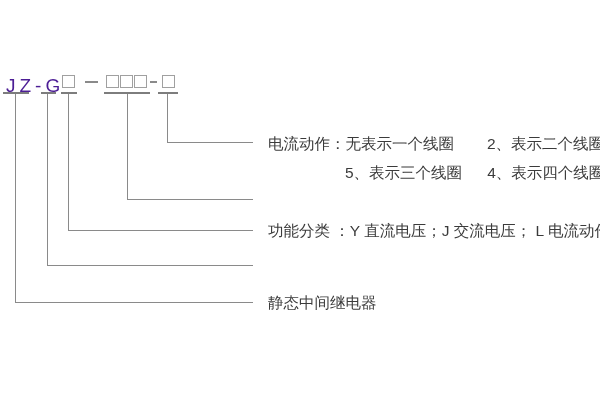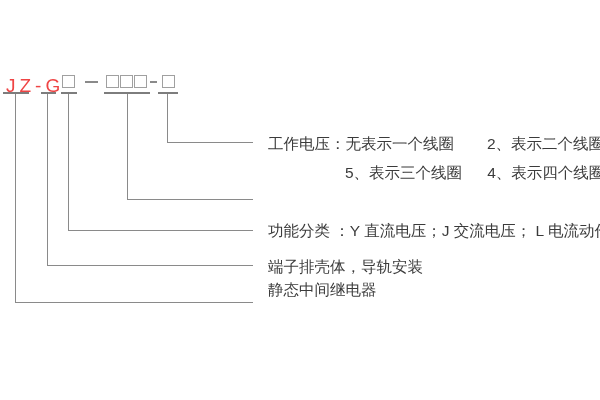--- a/index.html
+++ b/index.html
@@ -11,21 +11,21 @@
     font-family: "Liberation Sans", sans-serif;
     overflow: hidden;
   }
   
   .code-text {
     position: absolute;
     top: 76px;
     font-size: 19px;
     line-height: 19px;
     letter-spacing: 4px;
-    color: #ef4444;
+    color: #4c1d95;
     white-space: nowrap;
   }
   .ph-box {
     position: absolute;
     top: 75px;
     width: 11px;
     height: 11px;
     border: 1.5px solid #a0a0a0;
     background: #ffffff;
     box-sizing: content-box;
@@ -84,22 +84,21 @@
   <div class="underline" style="left:104px;width:46px"></div>
   <div class="underline" style="left:158px;width:20px"></div>
 
   <div class="connector" style="left:167px;width:86px;height:49px"></div>
   <div class="connector" style="left:127px;width:126px;height:106px"></div>
   <div class="connector" style="left:68px;width:185px;height:137px"></div>
   <div class="connector" style="left:47px;width:206px;height:172px"></div>
   <div class="connector" style="left:15px;width:238px;height:209px"></div>
 
   <div class="label" style="top:135px">
-    <span>工作电压：无表示一个线圈</span><span class="gap-wide"></span><span>2、表示二个线圈</span>
+    <span>电流动作：无表示一个线圈</span><span class="gap-wide"></span><span>2、表示二个线圈</span>
   </div>
   <div class="label" style="top:164px;left:345px">
     <span>5、表示三个线圈</span><span class="gap-mid"></span><span>4、表示四个线圈</span>
   </div>
   <div class="label" style="top:222px">功能分类 ：Y 直流电压；J 交流电压； L 电流动作</div>
-  <div class="label" style="top:258px">端子排壳体，导轨安装</div>
-  <div class="label" style="top:281px">静态中间继电器</div>
+  <div class="label" style="top:294px">静态中间继电器</div>
 
 </div>
 
 </body></html>

